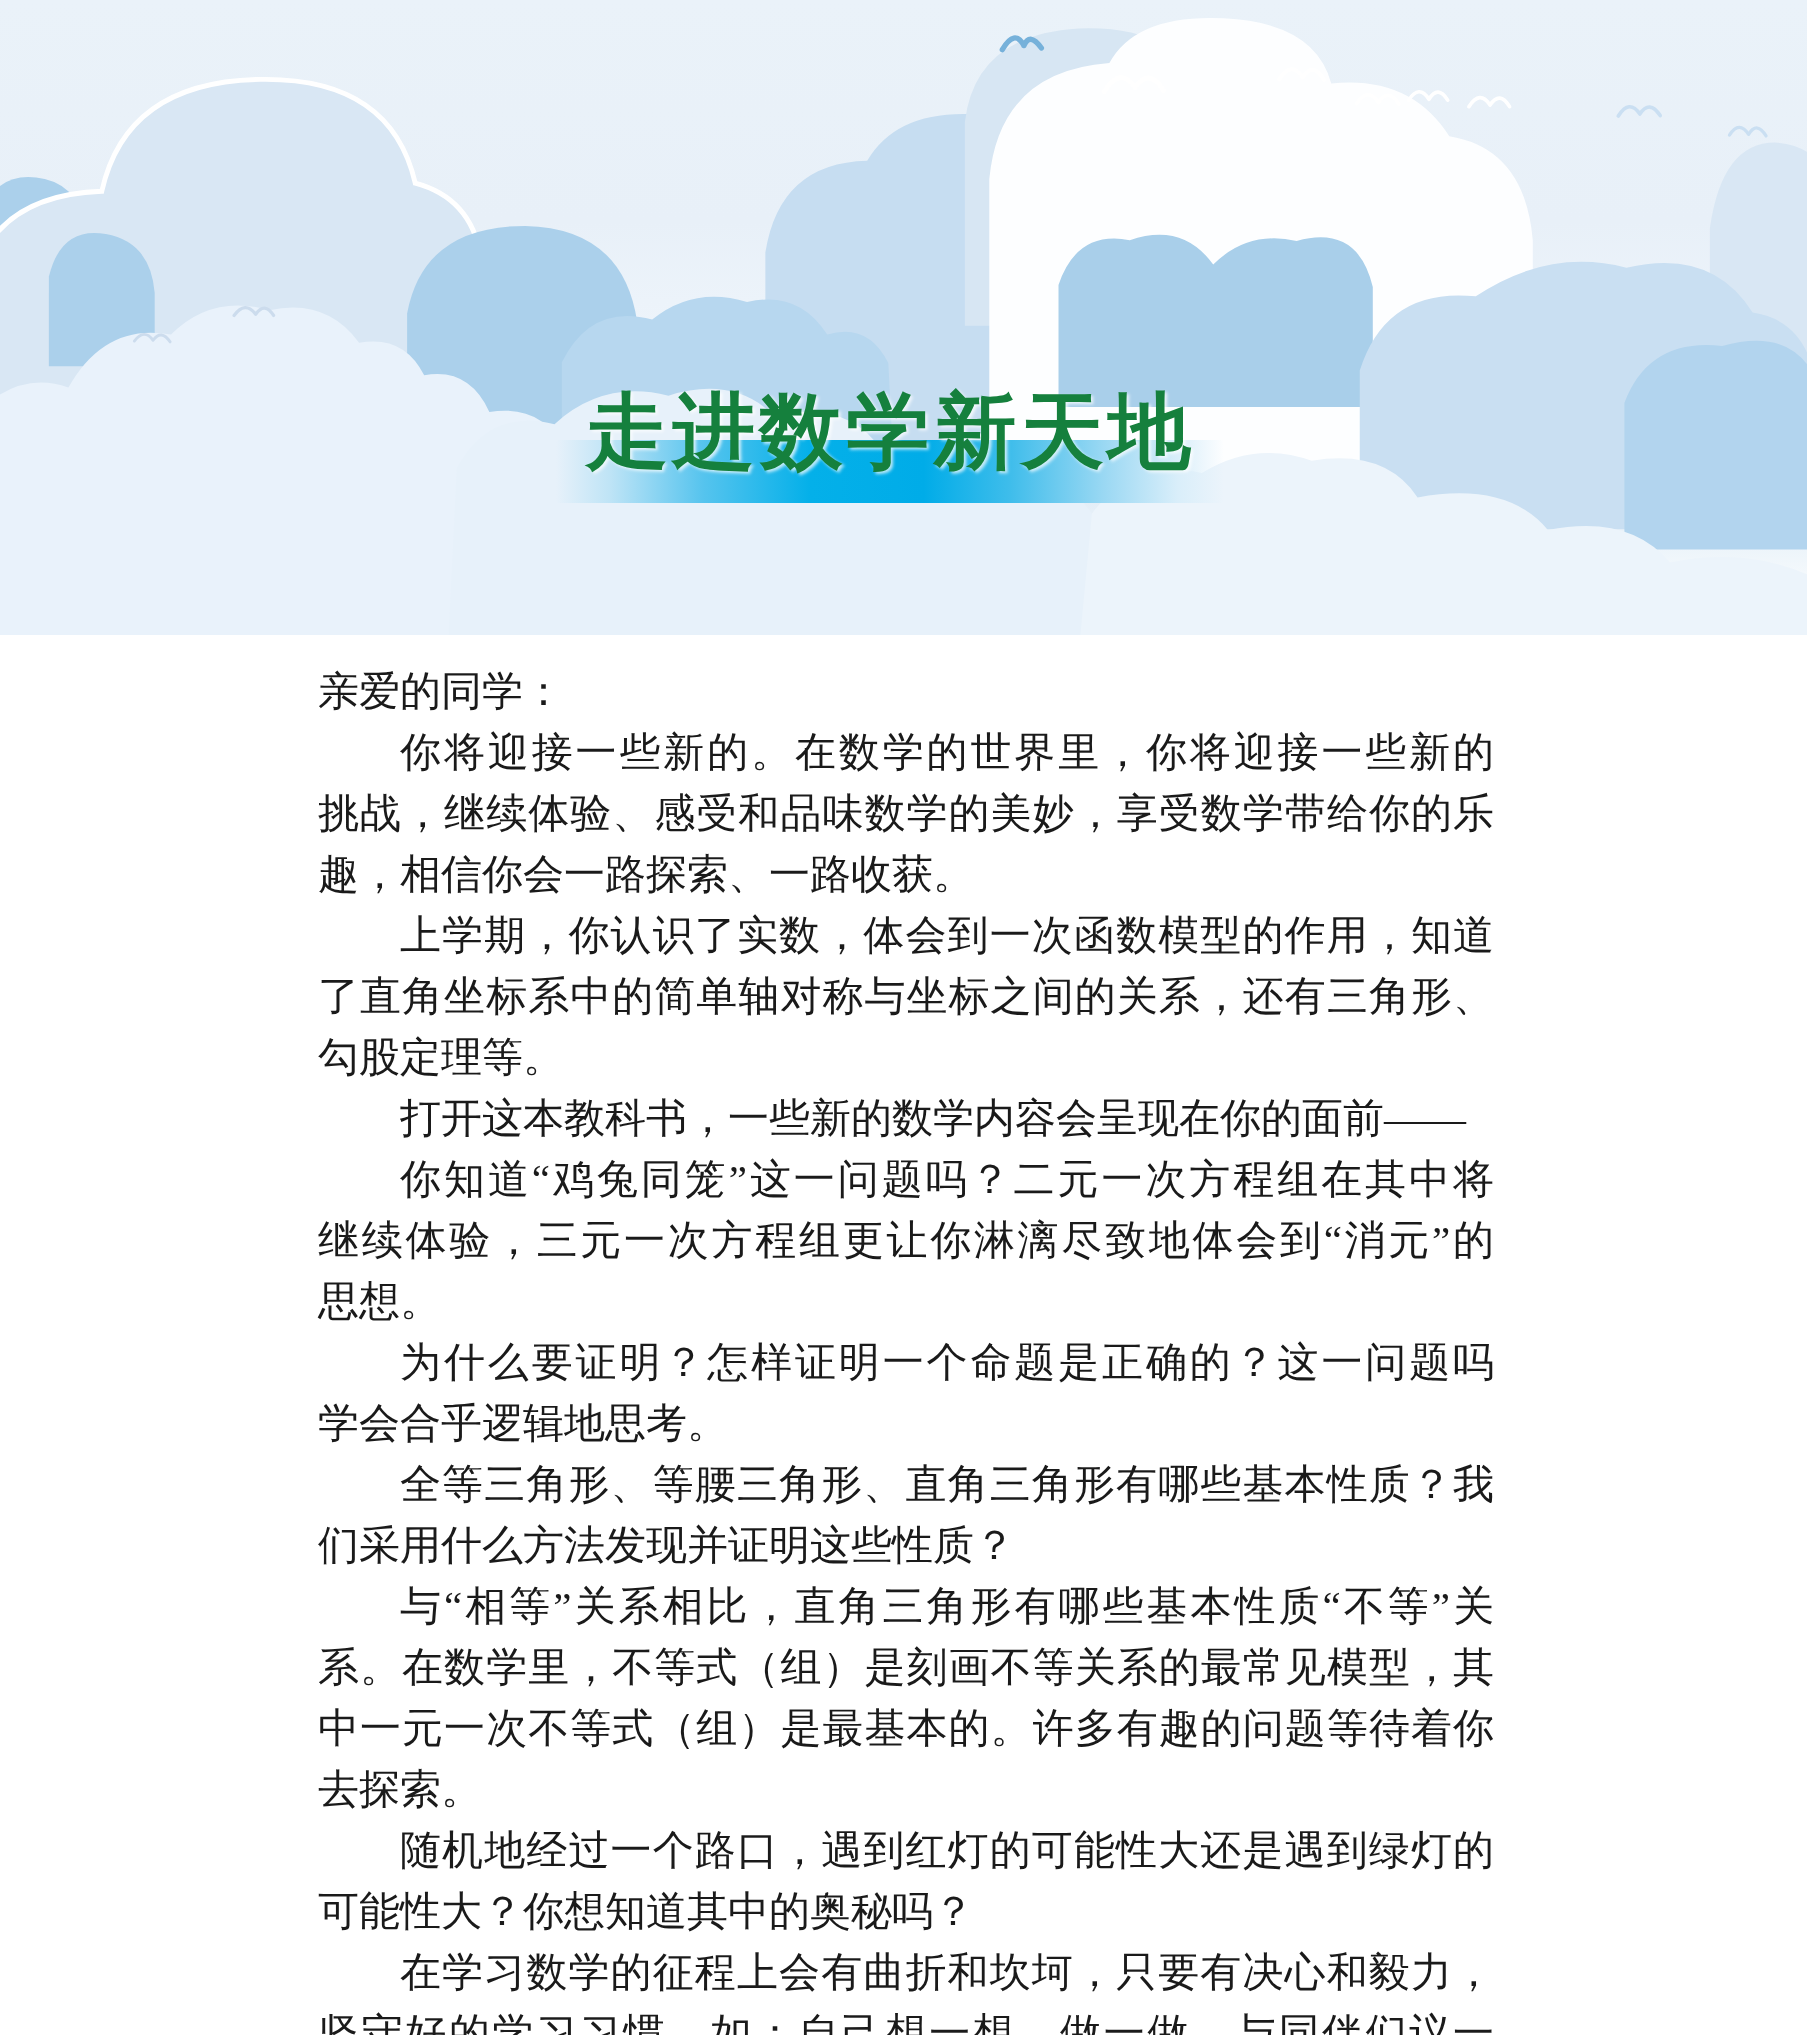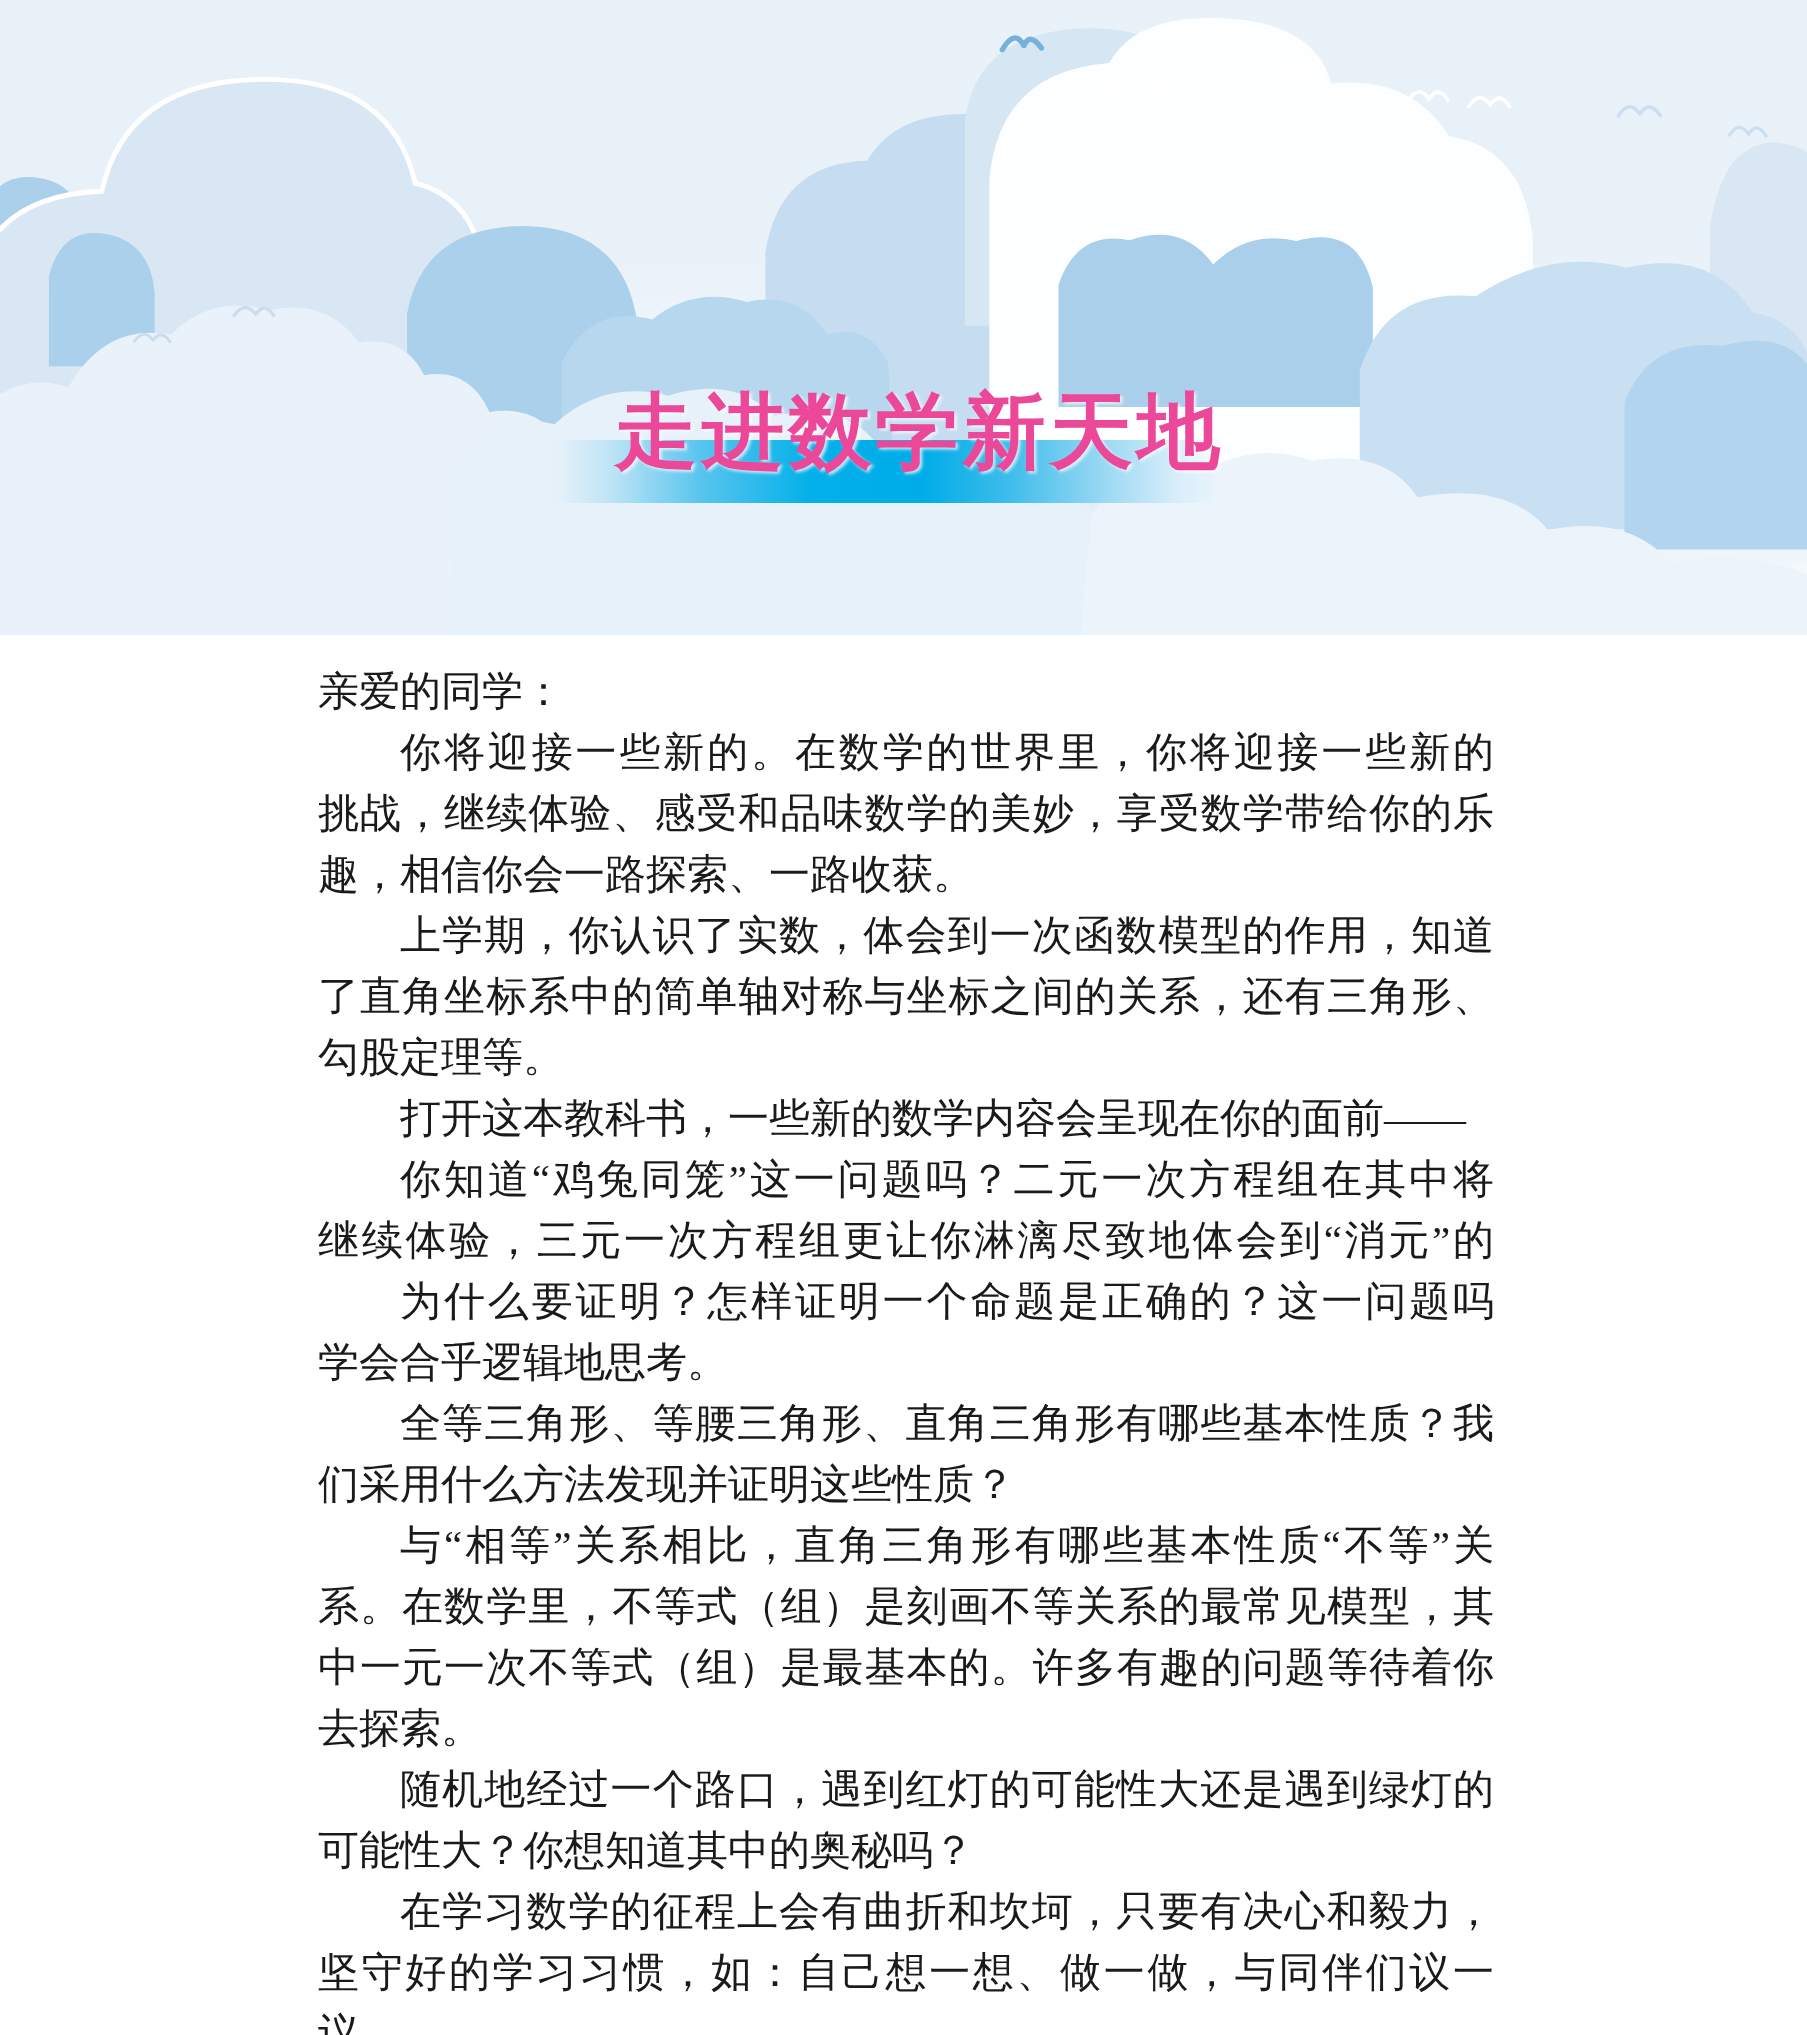--- a/index.html
+++ b/index.html
@@ -20,25 +20,25 @@
       #56c4ee 22%,
       #04b0e9 38%,
       #00ace8 55%,
       #3fbdeb 68%,
       #9ad8f3 82%,
       #d9eefa 93%,
       rgba(238,248,253,0) 100%);
   }
   .page-title{
     position:absolute;left:556px;top:390px;width:668px;height:83px;
-    margin:0;text-align:right;
+    margin:0;text-align:center;
     font-family:"Liberation Sans","DejaVu Sans",sans-serif;
     font-weight:bold;
     font-size:83px;line-height:83px;letter-spacing:4.1px;
-    color:#ec4899;
+    color:#15803d;
     text-shadow:2.4px 2.4px 3.3px rgba(255,255,255,0.75);
     white-space:nowrap;
   }
 
   
   .letter-body{
     position:absolute;left:318px;top:661px;width:1176px;
     color:#1a1a1a;
   }
   .text-line{
@@ -117,20 +117,21 @@
       <div class="text-line">亲爱的同学：</div>
       <div class="text-line indent just">你将迎接一些新的。在数学的世界里，你将迎接一些新的</div>
       <div class="text-line just">挑战，继续体验、感受和品味数学的美妙，享受数学带给你的乐</div>
       <div class="text-line">趣，相信你会一路探索、一路收获。</div>
       <div class="text-line indent just">上学期，你认识了实数，体会到一次函数模型的作用，知道</div>
       <div class="text-line just">了直角坐标系中的简单轴对称与坐标之间的关系，还有三角形、</div>
       <div class="text-line">勾股定理等。</div>
       <div class="text-line indent">打开这本教科书，一些新的数学内容会呈现在你的面前——</div>
       <div class="text-line indent just">你知道“鸡兔同笼”这一问题吗？二元一次方程组在其中将</div>
       <div class="text-line just">继续体验，三元一次方程组更让你淋漓尽致地体会到“消元”的</div>
+      <div class="text-line">思想。</div>
       <div class="text-line indent just">为什么要证明？怎样证明一个命题是正确的？这一问题吗</div>
       <div class="text-line">学会合乎逻辑地思考。</div>
       <div class="text-line indent just">全等三角形、等腰三角形、直角三角形有哪些基本性质？我</div>
       <div class="text-line">们采用什么方法发现并证明这些性质？</div>
       <div class="text-line indent just">与“相等”关系相比，直角三角形有哪些基本性质“不等”关</div>
       <div class="text-line just">系。在数学里，不等式（组）是刻画不等关系的最常见模型，其</div>
       <div class="text-line just">中一元一次不等式（组）是最基本的。许多有趣的问题等待着你</div>
       <div class="text-line">去探索。</div>
       <div class="text-line indent just">随机地经过一个路口，遇到红灯的可能性大还是遇到绿灯的</div>
       <div class="text-line">可能性大？你想知道其中的奥秘吗？</div>

